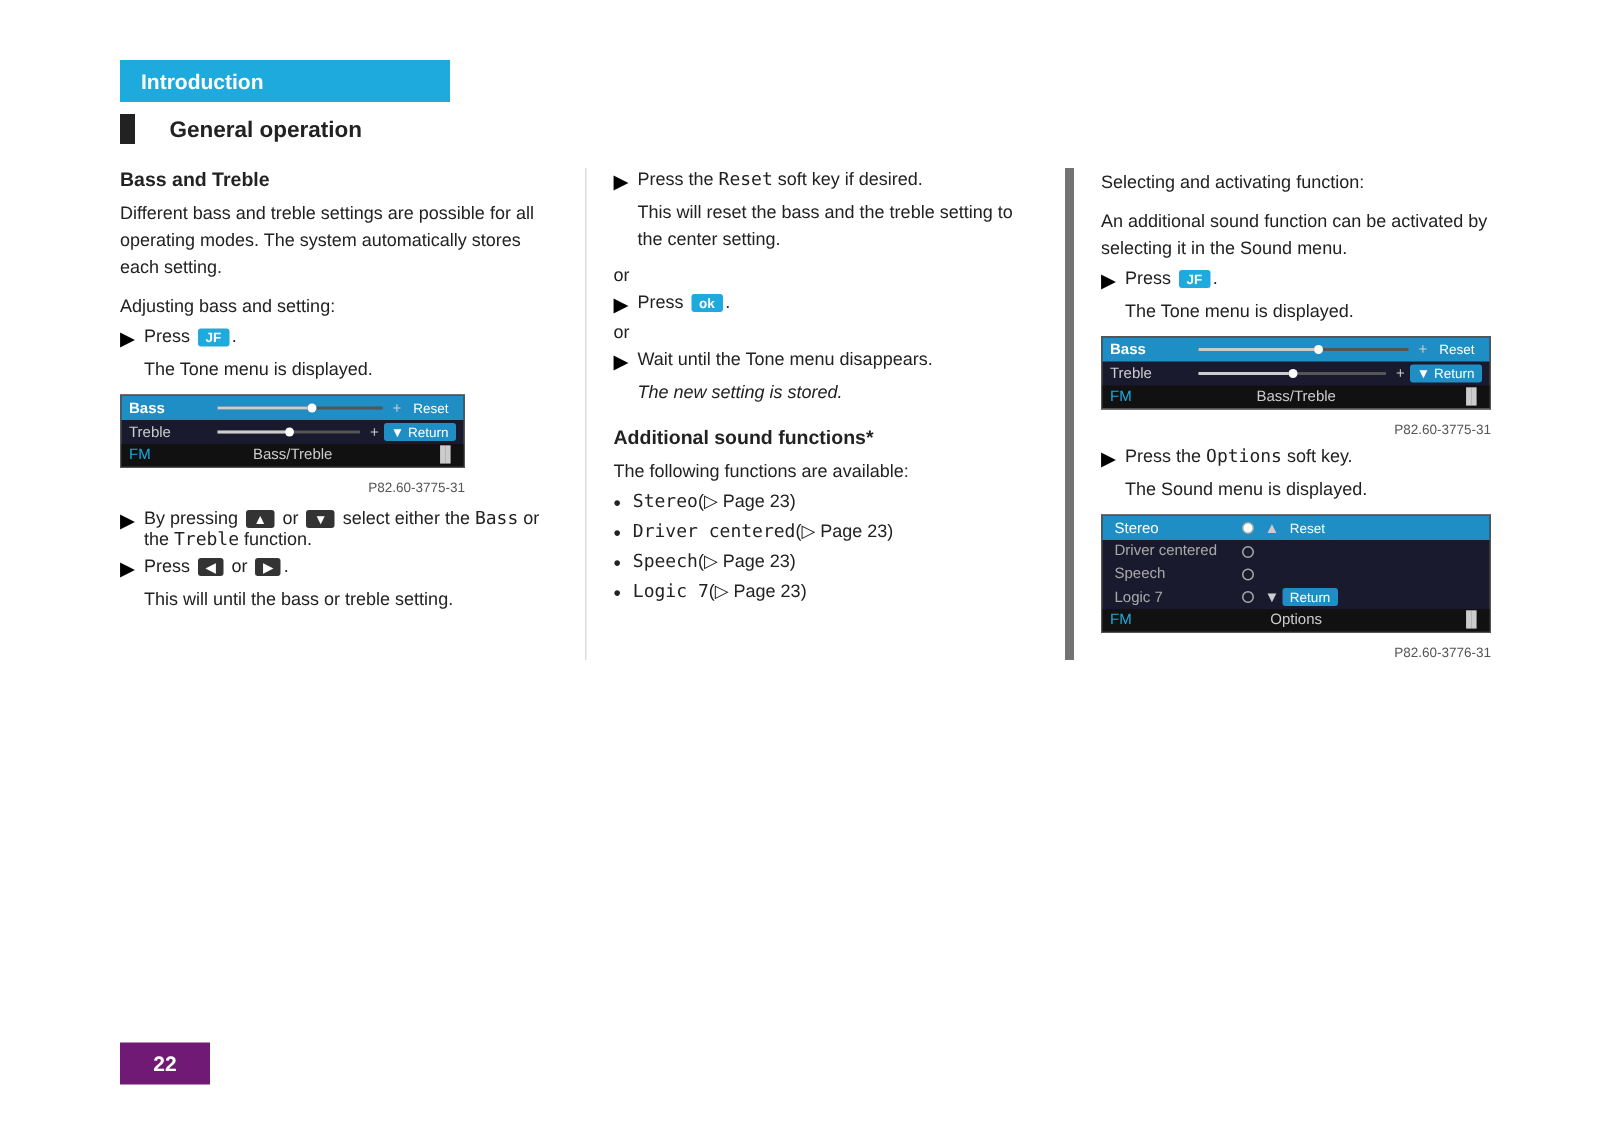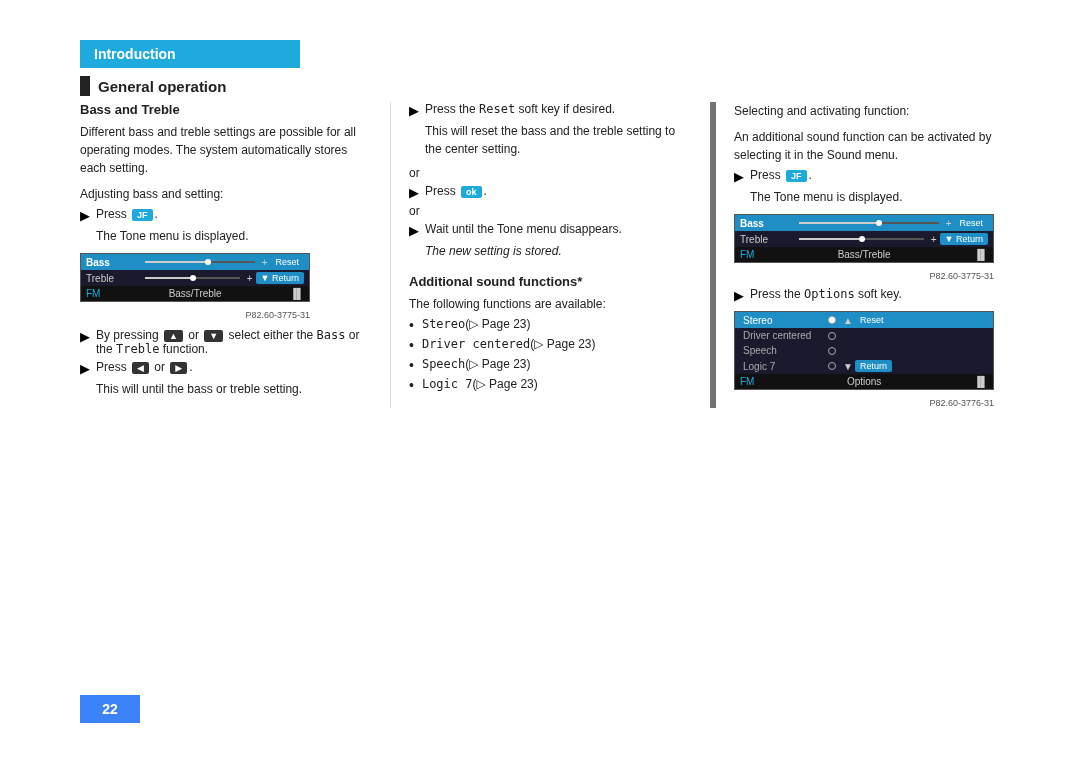--- a/index.html
+++ b/index.html
@@ -29,21 +29,22 @@
       font-weight: bold;
       padding: 6px 14px;
       display: inline-block;
       margin-bottom: 8px;
       min-width: 220px;
     }
 
     .section-title {
       display: flex;
       align-items: center;
-      margin-bottom: 6px;
+      margin-bottom: 16px;
+      gap: 15px;
     }
     .section-title-bar {
       width: 10px;
       height: 20px;
       background: #222;
       margin-right: 8px;
       flex-shrink: 0;
     }
     .section-title-text {
       font-size: 15px;
@@ -301,21 +302,21 @@
       background: #fff;
       margin-right: 5px;
       flex-shrink: 0;
     }
 
     
     .page-badge {
       position: absolute;
       bottom: 40px;
       left: 80px;
-      background: #3b82f6;
+      background: #701a75;
       color: #fff;
       font-size: 14px;
       font-weight: bold;
       padding: 6px 4px;
       min-width: 60px;
       text-align: center;
     }
 
     .or-text {
       font-size: 12px;
@@ -506,20 +507,21 @@
         </div>
       </div>
       <div class="fig-caption-small">P82.60-3775-31</div>
 
       <div class="arrow-item gap-sm" style="margin-top:6px;">
         <span class="arrow">▶</span>
         <span style="font-size:12px;">
           Press the <span class="code-text" style="font-family:monospace;">Options</span> soft key.
         </span>
       </div>
+      <div class="body-text indent gap-sm">The Sound menu is displayed.</div>
 
       <div class="sound-menu-screen">
         <div class="sound-row sound-row-selected">
           <span style="width:85px;color:#fff;font-size:10px;">Stereo</span>
           <span class="radio-circle-filled"></span>
           <span style="color:#ccc;font-size:10px;margin:0 2px;">▲</span>
           <span class="btn-reset">Reset</span>
         </div>
         <div class="sound-row">
           <span style="width:85px;color:#aaa;font-size:10px;">Driver centered</span>

